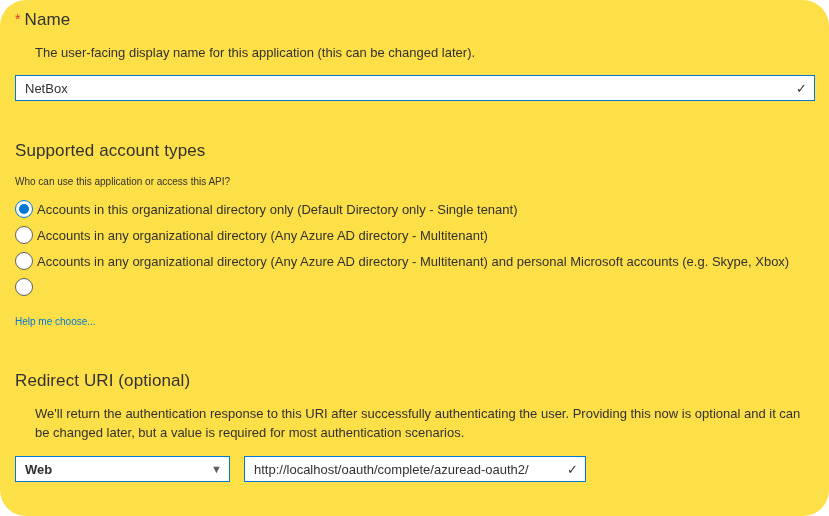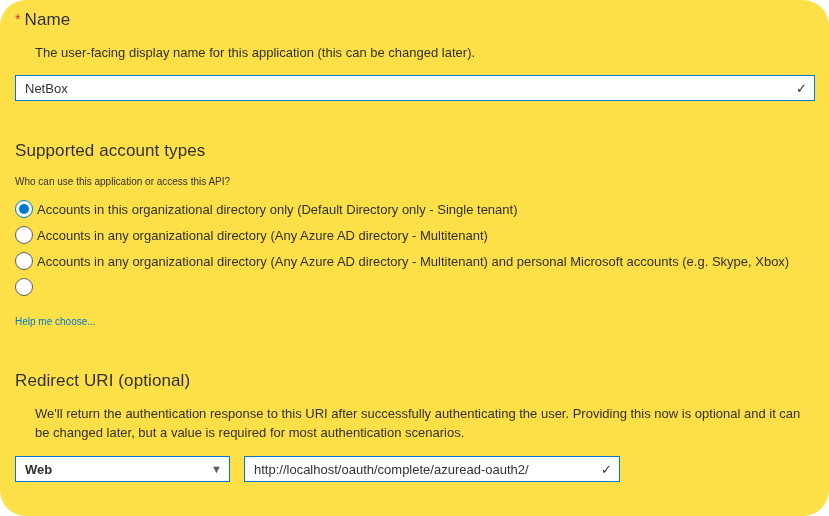--- a/index.html
+++ b/index.html
@@ -130,21 +130,21 @@
     background: #fff;
     font-size: 13px;
     color: #323130;
     display: flex;
     align-items: center;
     padding: 0 28px 0 9px;
     cursor: pointer;
   }
   .uri-wrap {
     position: relative;
-    width: 376px;
+    width: 342px;
   }
   .chev {
     position: absolute;
     right: 8px;
     top: 50%;
     transform: translateY(-50%);
     pointer-events: none;
     color: #605e5c;
     font-size: 11px;
     line-height: 1;

